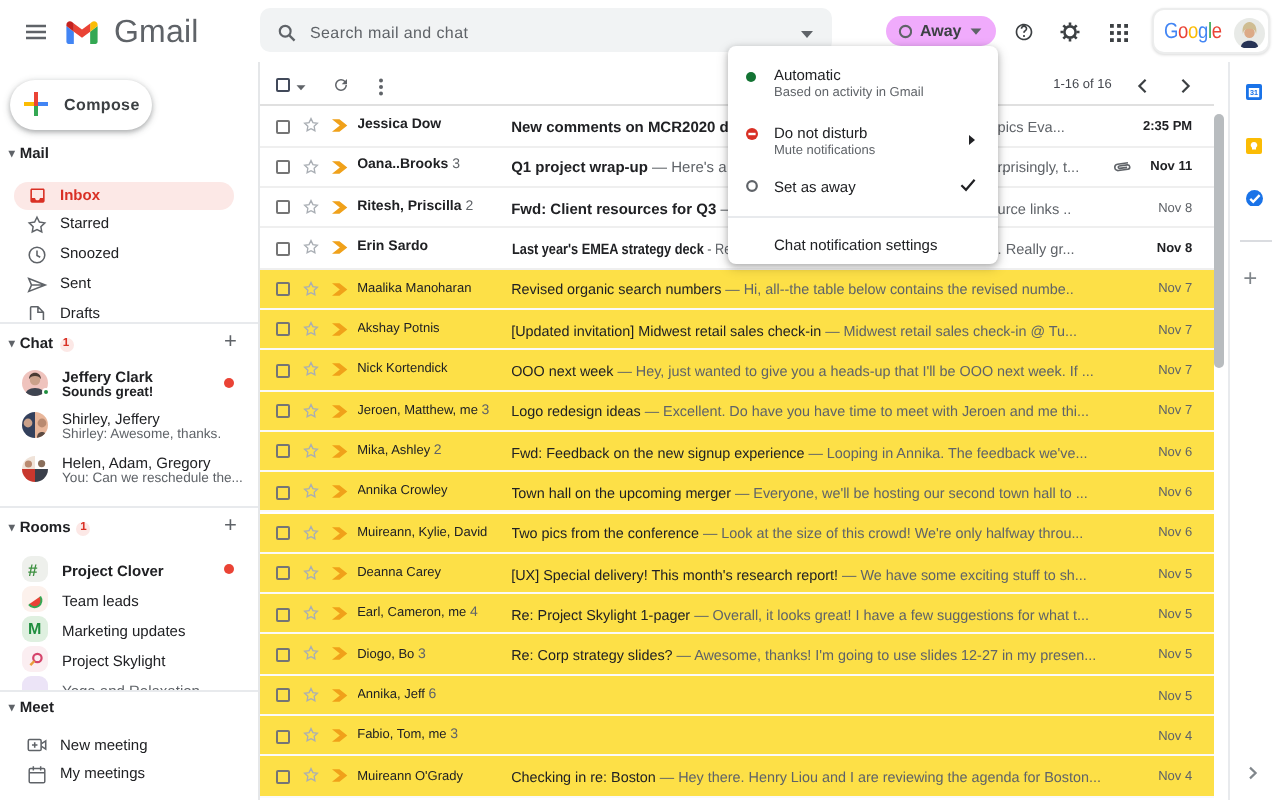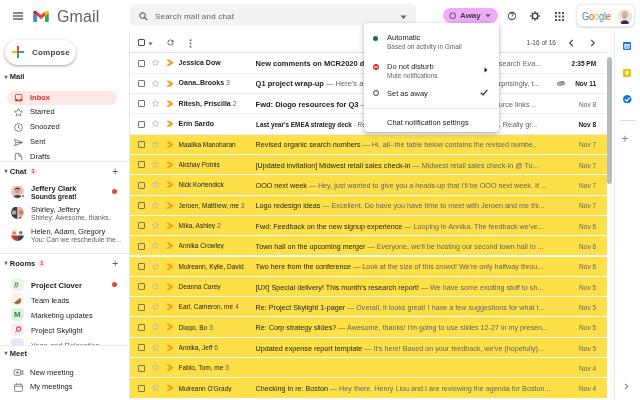--- a/index.html
+++ b/index.html
@@ -350,21 +350,21 @@
         <div class="row unread" style="top:22.3px">
           <div class="cb"></div>
           <svg class="st" width="9" height="9" viewBox="0 0 24 24">
             <path fill="none" stroke="#a9aeb4" stroke-width="1.8" d="M12 3.5l2.6 5.3 5.9.9-4.3 4.1 1 5.8L12 16.9l-5.2 2.7 1-5.8L3.5 9.7l5.9-.9z"></path>
           </svg>
           <svg class="im" width="8" height="7.5" viewBox="0 0 9 8">
             <path d="M0 .5h4.2L8.6 4 4.2 7.5H0L4.4 4z" fill="#f0a11a"></path>
           </svg>
           <div class="sender">Jessica Dow</div>
           <div class="subj"><b>New comments on MCR2020 draft</b><span class="snip"> — </span></div>
-          <div class="frag" style="left:369.2px;">search Eva...</div>
+          <div class="frag" style="left:369.2px;">pics Eva...</div>
           <div class="dt">2:35 PM</div>
         </div>
         <div class="row unread" style="top:42.620000000000005px">
           <div class="cb"></div>
           <svg class="st" width="9" height="9" viewBox="0 0 24 24">
             <path fill="none" stroke="#a9aeb4" stroke-width="1.8" d="M12 3.5l2.6 5.3 5.9.9-4.3 4.1 1 5.8L12 16.9l-5.2 2.7 1-5.8L3.5 9.7l5.9-.9z"></path>
           </svg>
           <svg class="im" width="8" height="7.5" viewBox="0 0 9 8">
             <path d="M0 .5h4.2L8.6 4 4.2 7.5H0L4.4 4z" fill="#f0a11a"></path>
           </svg>
@@ -380,21 +380,21 @@
         </div>
         <div class="row unread" style="top:62.94px">
           <div class="cb"></div>
           <svg class="st" width="9" height="9" viewBox="0 0 24 24">
             <path fill="none" stroke="#a9aeb4" stroke-width="1.8" d="M12 3.5l2.6 5.3 5.9.9-4.3 4.1 1 5.8L12 16.9l-5.2 2.7 1-5.8L3.5 9.7l5.9-.9z"></path>
           </svg>
           <svg class="im" width="8" height="7.5" viewBox="0 0 9 8">
             <path d="M0 .5h4.2L8.6 4 4.2 7.5H0L4.4 4z" fill="#f0a11a"></path>
           </svg>
           <div class="sender">Ritesh, Priscilla <span class="cnt">2</span></div>
-          <div class="subj"><b>Fwd: Diogo resources for Q3</b><span class="snip"> — Resource links ..</span></div>
+          <div class="subj"><b>Fwd: Client resources for Q3</b><span class="snip"> — Resource links ..</span></div>
           <div class="frag" style="left:369.2px;">urce links ..</div>
           <div class="dt" style="color:#5f6368;font-weight:normal;">Nov 8</div>
         </div>
         <div class="row unread" style="top:83.26px">
           <div class="cb"></div>
           <svg class="st" width="9" height="9" viewBox="0 0 24 24">
             <path fill="none" stroke="#a9aeb4" stroke-width="1.8" d="M12 3.5l2.6 5.3 5.9.9-4.3 4.1 1 5.8L12 16.9l-5.2 2.7 1-5.8L3.5 9.7l5.9-.9z"></path>
           </svg>
           <svg class="im" width="8" height="7.5" viewBox="0 0 9 8">
             <path d="M0 .5h4.2L8.6 4 4.2 7.5H0L4.4 4z" fill="#f0a11a"></path>
@@ -478,21 +478,21 @@
         </div>
         <div class="row read" style="top:225.5px">
           <div class="cb"></div>
           <svg class="st" width="9" height="9" viewBox="0 0 24 24">
             <path fill="none" stroke="#a9aeb4" stroke-width="1.8" d="M12 3.5l2.6 5.3 5.9.9-4.3 4.1 1 5.8L12 16.9l-5.2 2.7 1-5.8L3.5 9.7l5.9-.9z"></path>
           </svg>
           <svg class="im" width="8" height="7.5" viewBox="0 0 9 8">
             <path d="M0 .5h4.2L8.6 4 4.2 7.5H0L4.4 4z" fill="#f0a11a"></path>
           </svg>
           <div class="sender">Muireann, Kylie, David</div>
-          <div class="subj"><b>Two here from the conference</b><span class="snip"> — Look at the size of this crowd! We're only halfway throu...</span></div>
+          <div class="subj"><b>Two pics from the conference</b><span class="snip"> — Look at the size of this crowd! We're only halfway throu...</span></div>
           <div class="dt">Nov 6</div>
         </div>
         <div class="row read" style="top:245.82000000000002px">
           <div class="cb"></div>
           <svg class="st" width="9" height="9" viewBox="0 0 24 24">
             <path fill="none" stroke="#a9aeb4" stroke-width="1.8" d="M12 3.5l2.6 5.3 5.9.9-4.3 4.1 1 5.8L12 16.9l-5.2 2.7 1-5.8L3.5 9.7l5.9-.9z"></path>
           </svg>
           <svg class="im" width="8" height="7.5" viewBox="0 0 9 8">
             <path d="M0 .5h4.2L8.6 4 4.2 7.5H0L4.4 4z" fill="#f0a11a"></path>
           </svg>
@@ -526,21 +526,20 @@
         </div>
         <div class="row read" style="top:306.78000000000003px">
           <div class="cb"></div>
           <svg class="st" width="9" height="9" viewBox="0 0 24 24">
             <path fill="none" stroke="#a9aeb4" stroke-width="1.8" d="M12 3.5l2.6 5.3 5.9.9-4.3 4.1 1 5.8L12 16.9l-5.2 2.7 1-5.8L3.5 9.7l5.9-.9z"></path>
           </svg>
           <svg class="im" width="8" height="7.5" viewBox="0 0 9 8">
             <path d="M0 .5h4.2L8.6 4 4.2 7.5H0L4.4 4z" fill="#f0a11a"></path>
           </svg>
           <div class="sender">Annika, Jeff <span class="cnt">6</span></div>
-          <div class="subj"><b>Updated expense report template</b><span class="snip"> — It's here! Based on your feedback, we've (hopefully)...</span></div>
           <div class="dt">Nov 5</div>
         </div>
         <div class="row read" style="top:327.1px">
           <div class="cb"></div>
           <svg class="st" width="9" height="9" viewBox="0 0 24 24">
             <path fill="none" stroke="#a9aeb4" stroke-width="1.8" d="M12 3.5l2.6 5.3 5.9.9-4.3 4.1 1 5.8L12 16.9l-5.2 2.7 1-5.8L3.5 9.7l5.9-.9z"></path>
           </svg>
           <svg class="im" width="8" height="7.5" viewBox="0 0 9 8">
             <path d="M0 .5h4.2L8.6 4 4.2 7.5H0L4.4 4z" fill="#f0a11a"></path>
           </svg>

